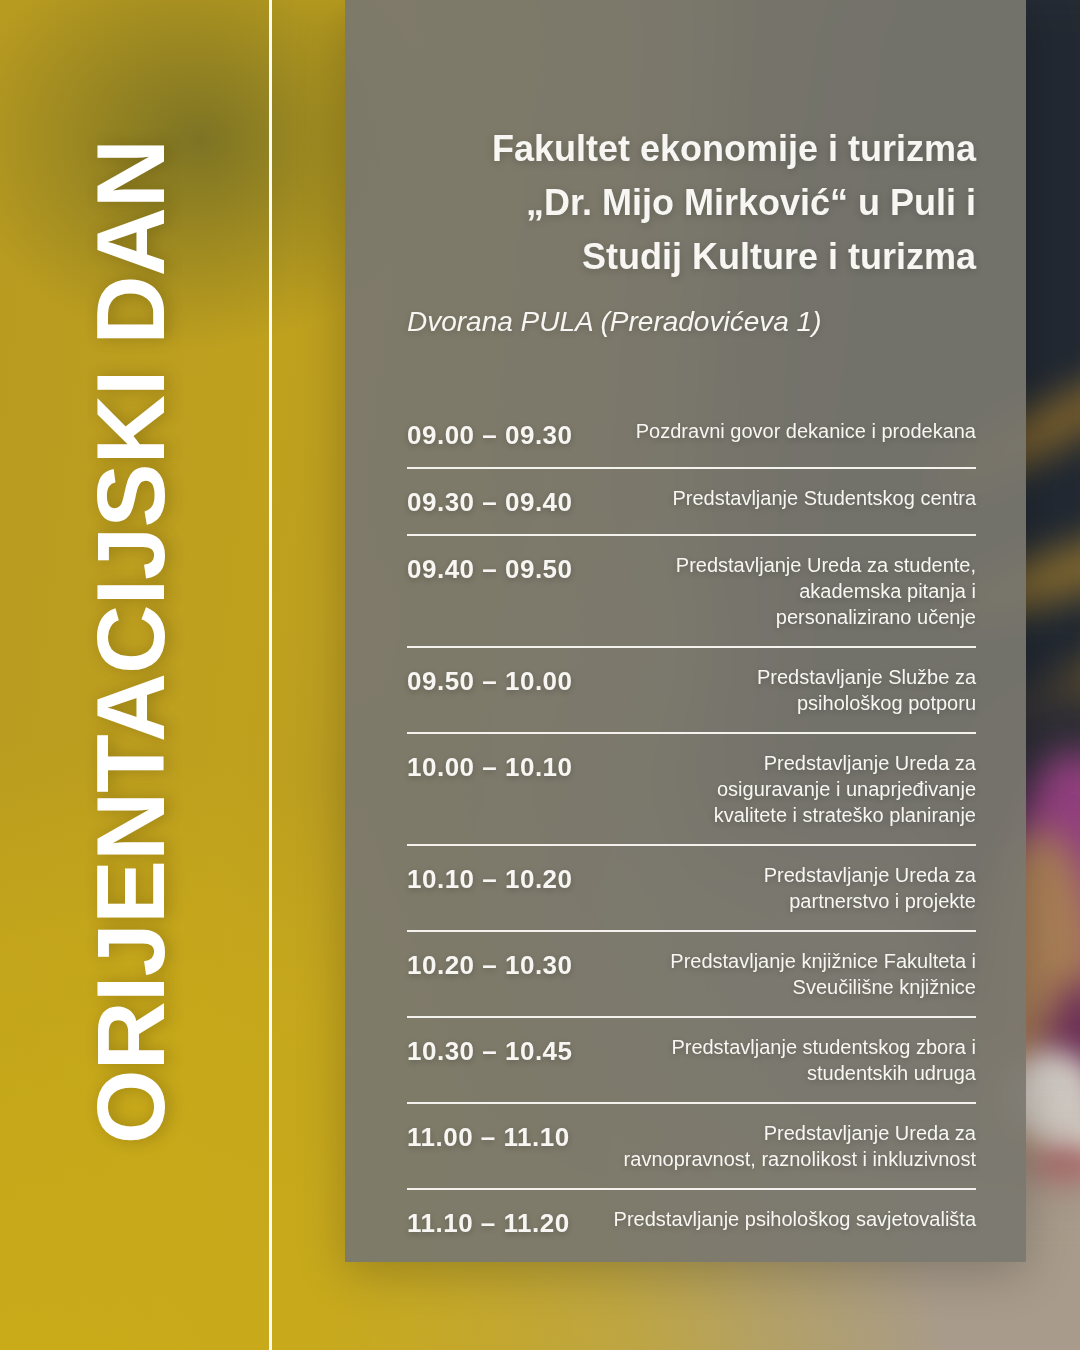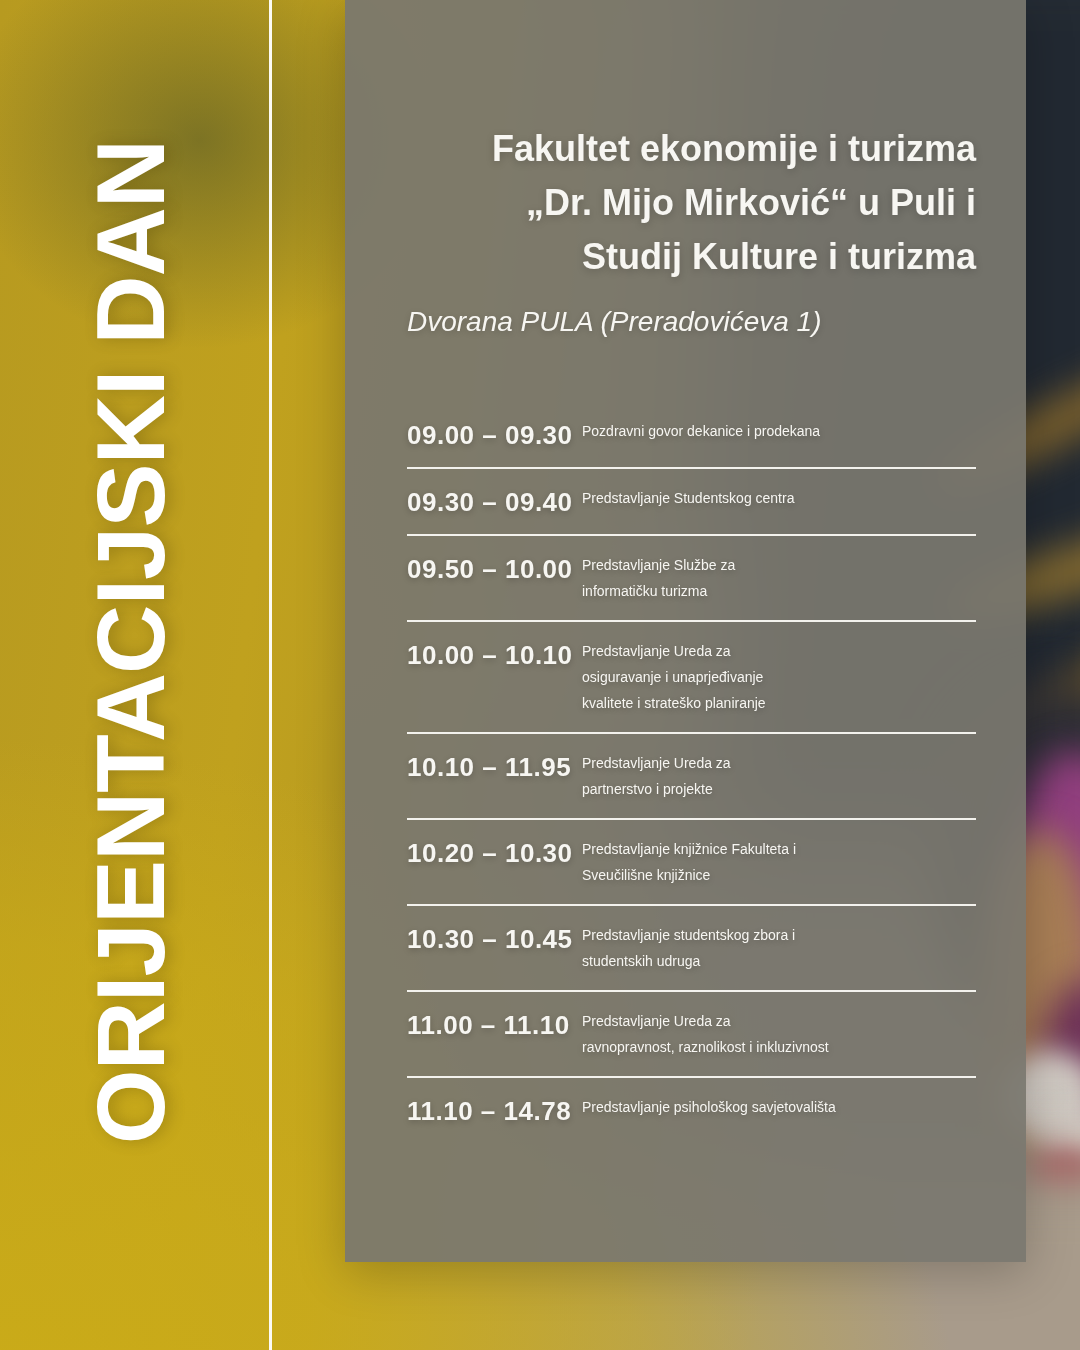--- a/index.html
+++ b/index.html
@@ -69,22 +69,22 @@
   .schedule { margin-top:64px; }
   .row { display:flex; align-items:flex-start; padding:16px 0; }
   .row + .row { border-top:2px solid rgba(250,249,244,0.95); }
   .time {
     width:175px; flex:0 0 175px;
     font-size:26px; font-weight:700; letter-spacing:0.5px;
     padding-top:2px; white-space:nowrap;
     text-shadow:0 2px 6px rgba(0,0,0,0.22);
   }
   .activity {
-    flex:1; text-align:left;
-    font-size:14px; line-height:26px; white-space:pre-line;
+    flex:1; text-align:right;
+    font-size:20px; line-height:26px; white-space:pre-line;
     text-shadow:0 2px 6px rgba(0,0,0,0.22);
   }
 </style>
 </head>
 <body>
 
 <div class="poster">
 
   <div class="abs bg-sky"></div>
   <div class="abs bg-building"></div>
@@ -116,36 +116,42 @@
   <div class="row">
     <div class="time">09.00 – 09.30</div>
     <div class="activity">Pozdravni govor dekanice i prodekana</div>
   </div>
 
   <div class="row">
     <div class="time">09.30 – 09.40</div>
     <div class="activity">Predstavljanje Studentskog centra</div>
   </div>
 
+  <div class="row">
+    <div class="time">09.40 – 09.50</div>
+    <div class="activity">Predstavljanje Ureda za studente,
+akademska pitanja i
+personalizirano učenje</div>
+  </div>
 
   <div class="row">
     <div class="time">09.50 – 10.00</div>
     <div class="activity">Predstavljanje Službe za
-informatičku turizma</div>
+psihološkog potporu</div>
   </div>
 
   <div class="row">
     <div class="time">10.00 – 10.10</div>
     <div class="activity">Predstavljanje Ureda za
 osiguravanje i unaprjeđivanje
 kvalitete i strateško planiranje</div>
   </div>
 
   <div class="row">
-    <div class="time">10.10 – 11.95</div>
+    <div class="time">10.10 – 10.20</div>
     <div class="activity">Predstavljanje Ureda za
 partnerstvo i projekte</div>
   </div>
 
   <div class="row">
     <div class="time">10.20 – 10.30</div>
     <div class="activity">Predstavljanje knjižnice Fakulteta i
 Sveučilišne knjižnice</div>
   </div>
 
@@ -155,19 +161,19 @@
 studentskih udruga</div>
   </div>
 
   <div class="row">
     <div class="time">11.00 – 11.10</div>
     <div class="activity">Predstavljanje Ureda za
 ravnopravnost, raznolikost i inkluzivnost</div>
   </div>
 
   <div class="row">
-    <div class="time">11.10 – 14.78</div>
+    <div class="time">11.10 – 11.20</div>
     <div class="activity">Predstavljanje psihološkog savjetovališta</div>
   </div>
 </div>
   </div>
 
 </div>
 
 </body></html>

